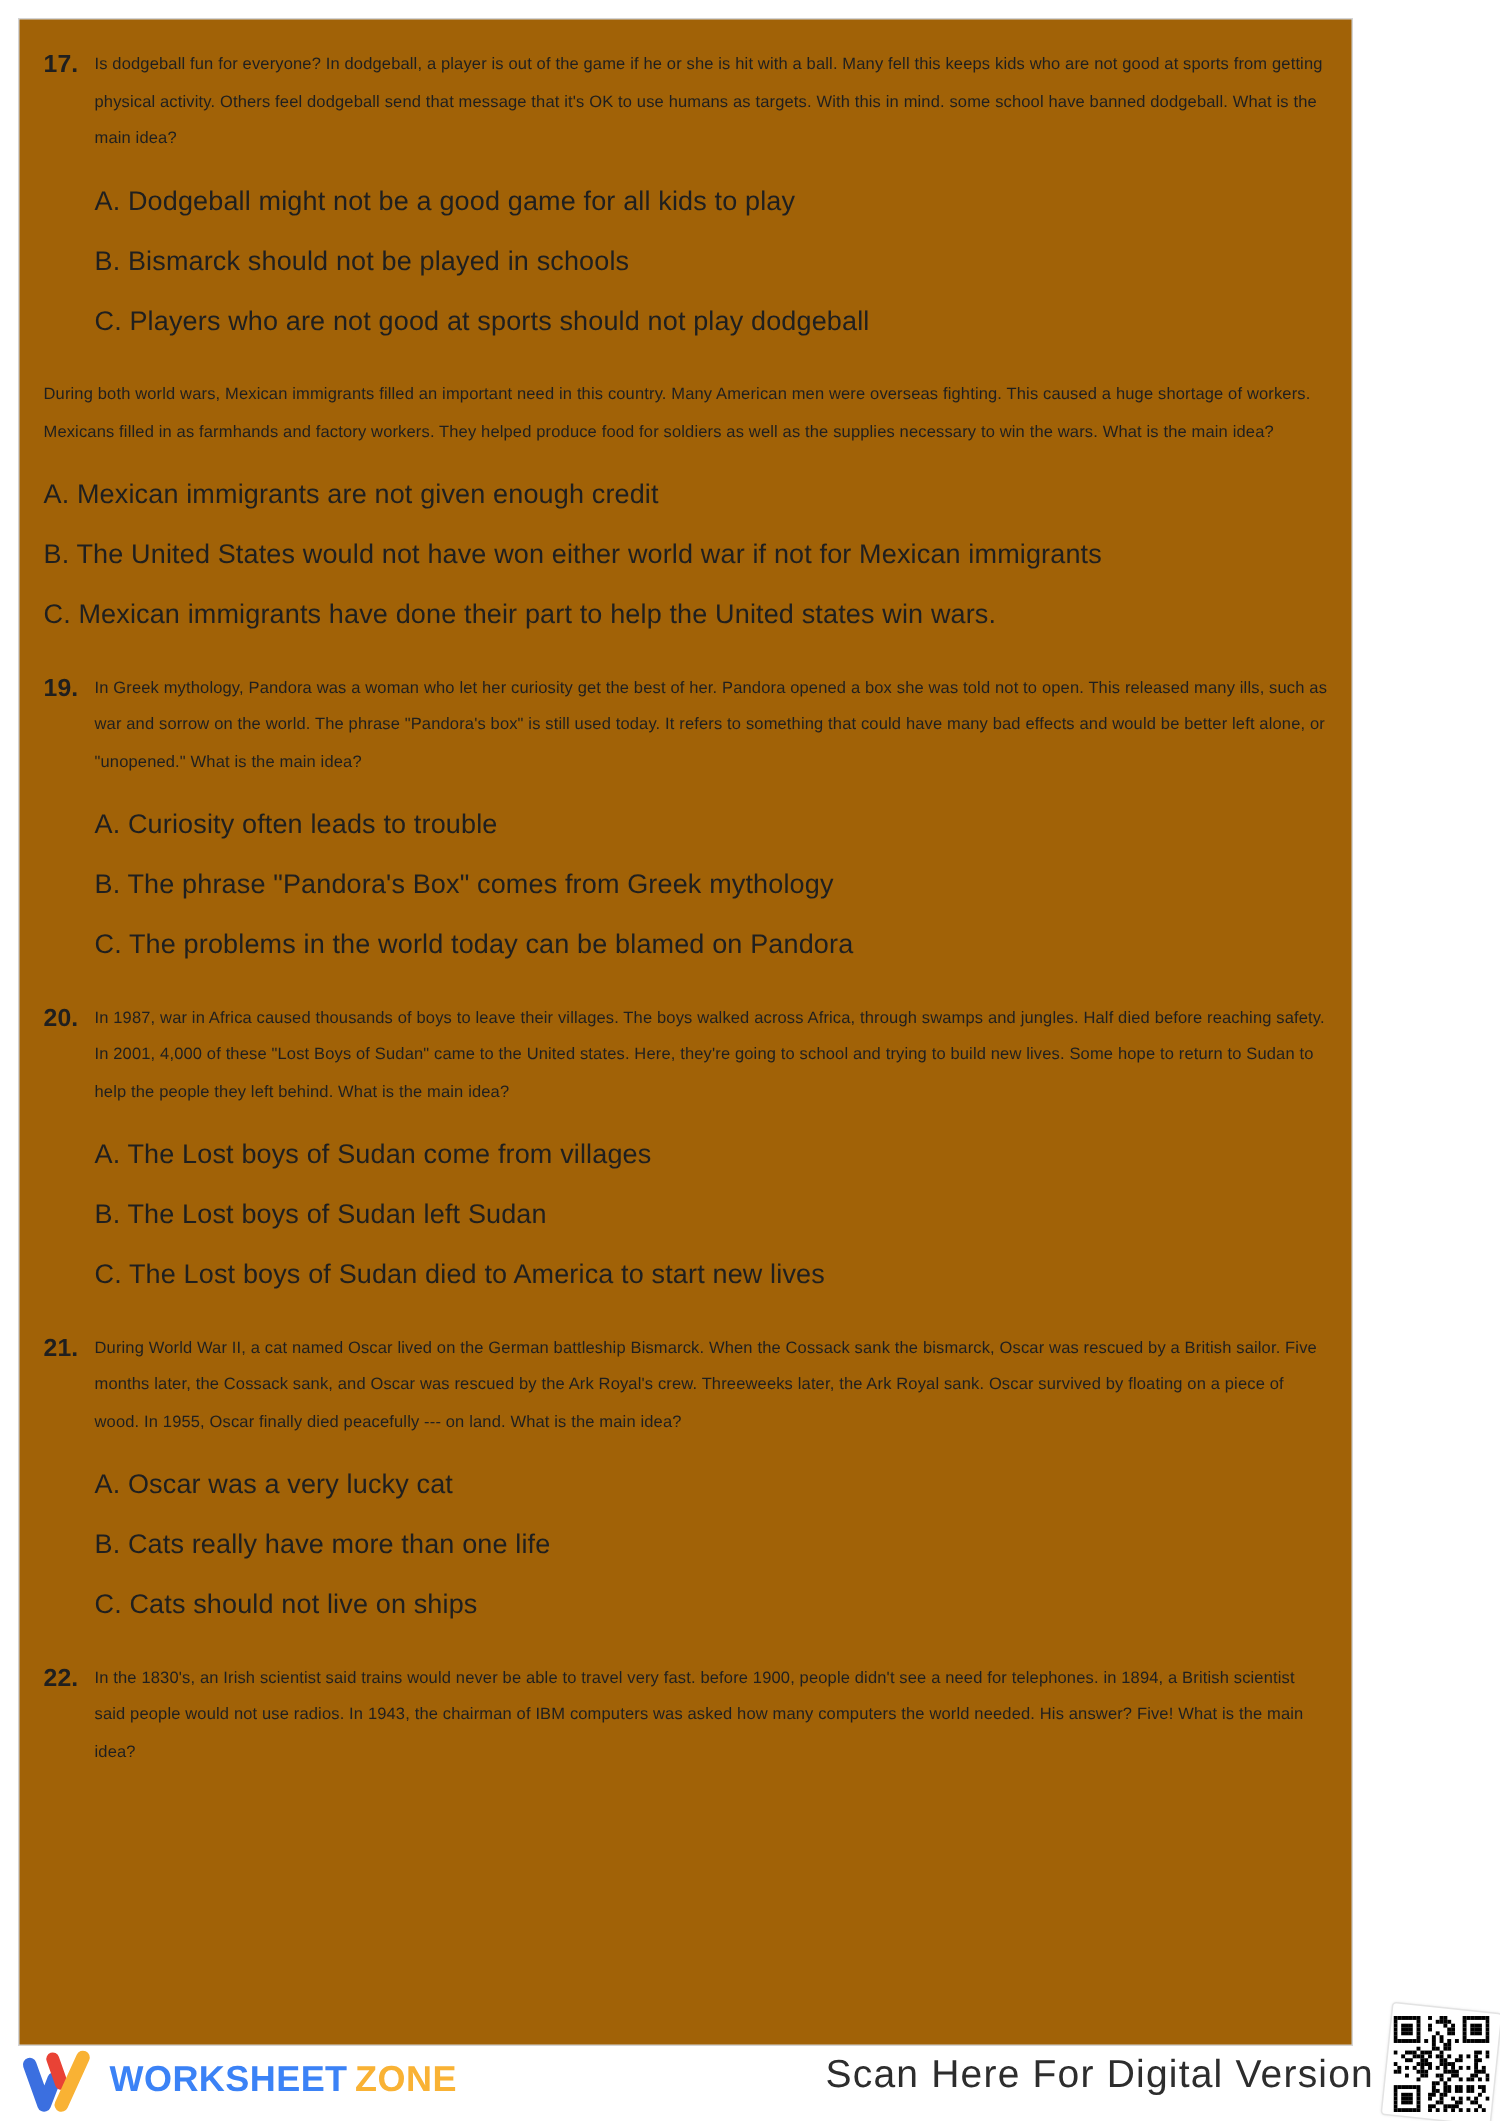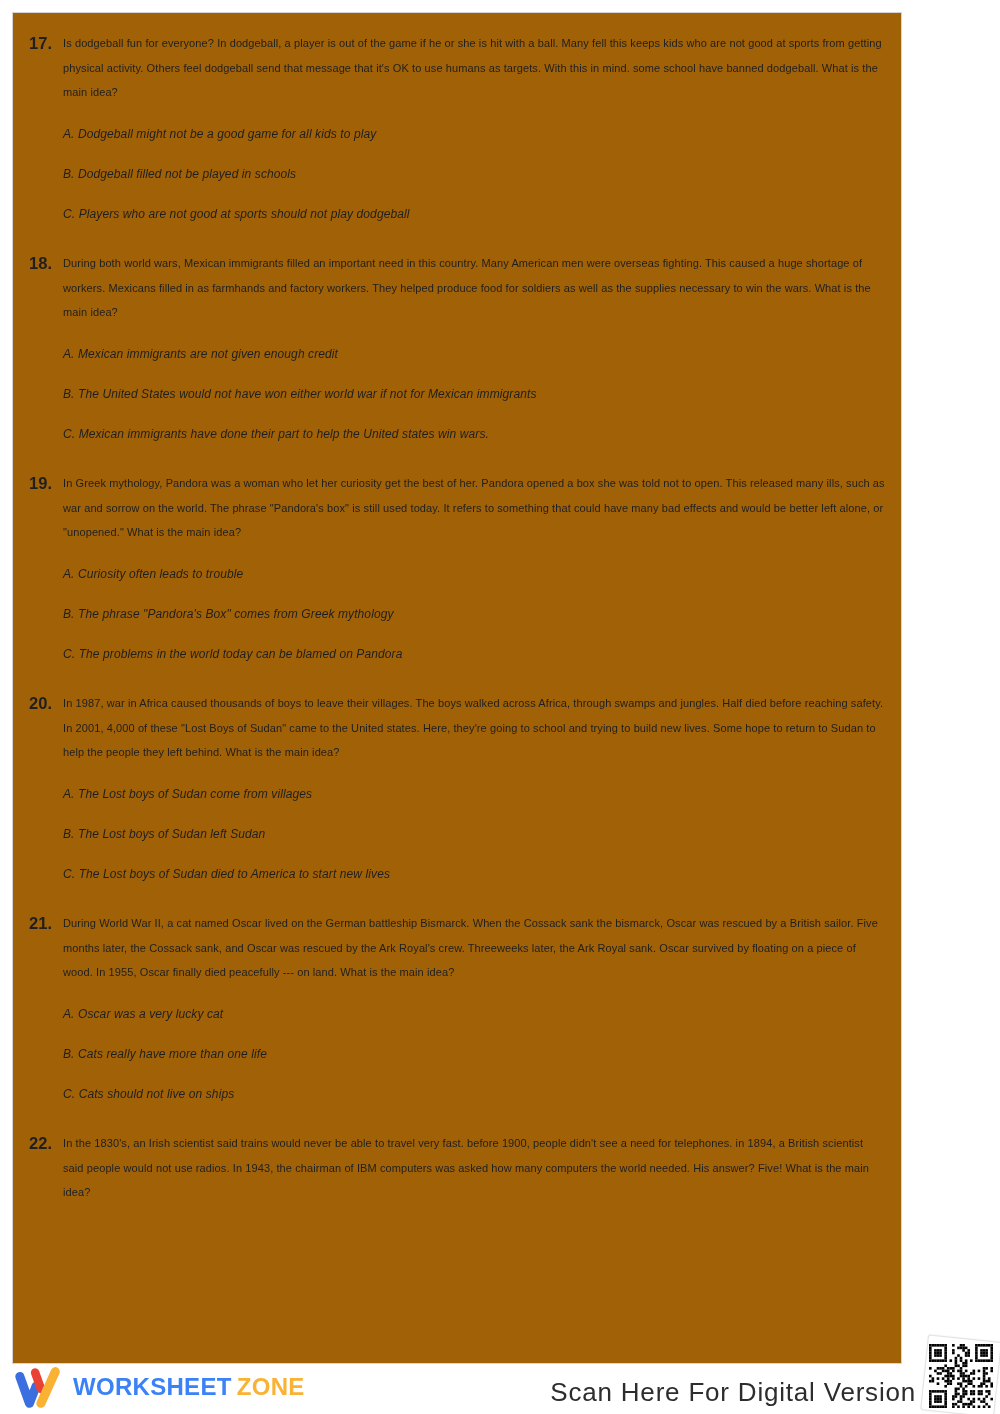--- a/index.html
+++ b/index.html
@@ -43,24 +43,23 @@
     margin: 0;
     font-size: 11px;
     line-height: 24.5px;
     letter-spacing: 0.1px;
   }
   .q-options {
     margin-top: 17px;
   }
   .q-option {
     margin: 0 0 15.5px 0;
-    font-size: 12px;
+    font-size: 18px;
     line-height: 24.5px;
     letter-spacing: 0.1px;
-    font-style: italic;
   }
   .q-options .q-option:last-child { margin-bottom: 0; }
 
   .footer {
     position: absolute;
     left: 0;
     bottom: 0;
     width: 1000px;
     height: 48px;
   }
@@ -80,21 +79,21 @@
     font-size: 24px;
     font-weight: bold;
     letter-spacing: 0.3px;
     white-space: nowrap;
   }
   .brand-word1 { color: #3b82f6; }
   .brand-word2 { color: #f9b234; margin-left: 5px; text-align: right; }
   .scan-label {
     position: absolute;
     right: 84px;
-    bottom: 6px;
+    bottom: 16px;
     font-size: 26px;
     letter-spacing: 0.8px;
     color: #2d2d2d;
     white-space: nowrap;
   }
   .qr-wrap {
     position: absolute;
     right: 2px;
     bottom: 0;
     width: 74px;
@@ -122,28 +121,27 @@
 <body>
 
 <div class="sheet">
 
   <div class="question">
     <div class="q-num">17.</div>
     <div class="q-body">
       <p class="q-text">Is dodgeball fun for everyone? In dodgeball, a player is out of the game if he or she is hit with a ball. Many fell this keeps kids who are not good at sports from getting physical activity. Others feel dodgeball send that message that it's OK to use humans as targets. With this in mind. some school have banned dodgeball. What is the main idea?</p>
       <div class="q-options">
         <p class="q-option">A. Dodgeball might not be a good game for all kids to play</p>
-        <p class="q-option">B. Dodgeball filled not be played in schools</p>
+        <p class="q-option">B. Bismarck should not be played in schools</p>
         <p class="q-option">C. Players who are not good at sports should not play dodgeball</p>
       </div>
     </div>
   </div>
 
   <div class="question">
-    <div class="q-num">18.</div>
     <div class="q-body">
       <p class="q-text">During both world wars, Mexican immigrants filled an important need in this country. Many American men were overseas fighting. This caused a huge shortage of workers. Mexicans filled in as farmhands and factory workers. They helped produce food for soldiers as well as the supplies necessary to win the wars. What is the main idea?</p>
       <div class="q-options">
         <p class="q-option">A. Mexican immigrants are not given enough credit</p>
         <p class="q-option">B. The United States would not have won either world war if not for Mexican immigrants</p>
         <p class="q-option">C. Mexican immigrants have done their part to help the United states win wars.</p>
       </div>
     </div>
   </div>
 

